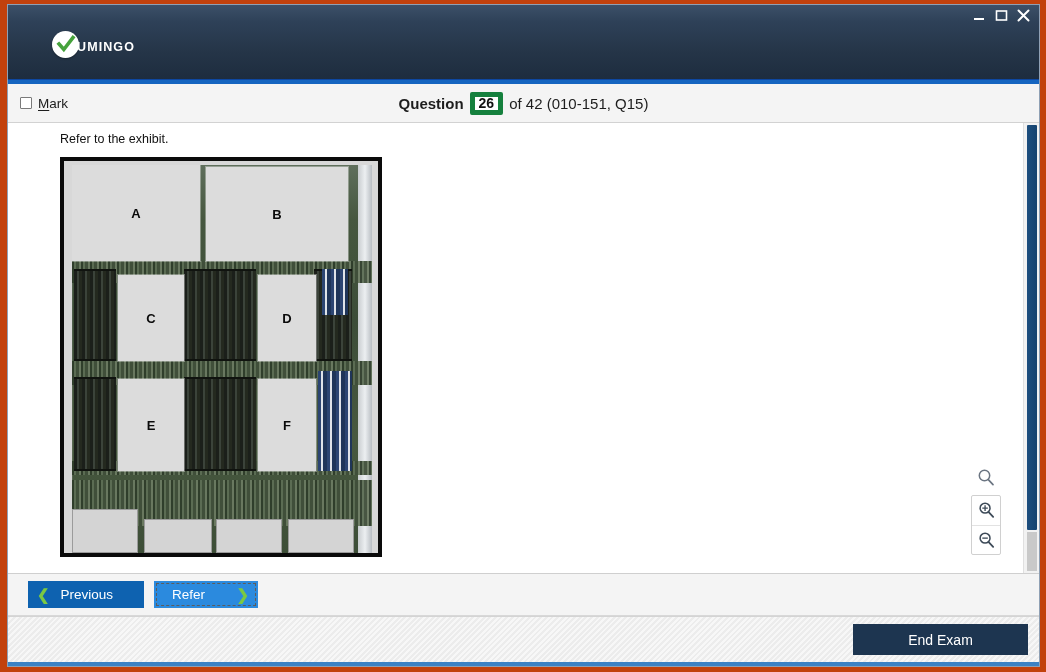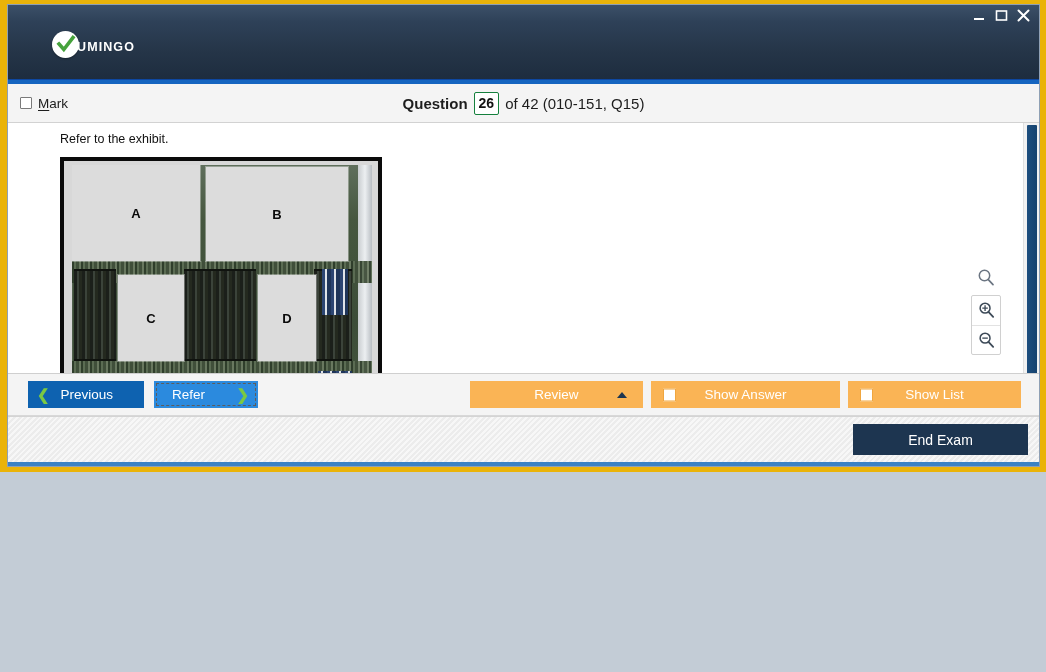--- a/index.html
+++ b/index.html
@@ -7,22 +7,22 @@
     width: 1046px; height: 672px;
     font-family: "Liberation Sans", sans-serif;
     background: #c3ccd6;
     overflow: hidden;
   }
 
   
   #app-window {
     position: absolute;
     left: 0; top: 0;
-    width: 1046px; height: 472px;
-    background: #eab308;
+    width: 1046px; height: 672px;
+    background: #c2410c;
     padding: 4px 6px 5px 7px;
     display: flex;
     flex-direction: column;
   }
   #window-inner {
     flex: 1;
     display: flex;
     flex-direction: column;
     background: #f3f3f3;
     border: 1px solid #8fa0b4;
@@ -130,21 +130,21 @@
     gap: 6px;
     font-size: 15px;
     color: #1d1d1d;
     pointer-events: none;
   }
   #question-indicator > * { pointer-events: auto; }
   #question-word { font-weight: bold; }
   #question-number-box {
     min-width: 25px;
     height: 23px;
-    border: 1px solid #15803d;
+    border: 5px solid #15803d;
     background: #ffffff;
     border-radius: 2px;
     display: flex; align-items: center; justify-content: center;
     font-size: 14px;
     font-weight: bold;
     color: #111;
     padding: 0 4px;
     box-shadow: inset 0 0 0 1px #ffffff;
   }
   #question-of { color: #1d1d1d; }
@@ -534,36 +534,20 @@
       <button class="nav-btn" id="btn-previous">
         <span class="chev">❮</span>
         <span>Previous</span>
       </button>
 
       <button class="nav-btn" id="btn-next">
         <span>Refer</span>
         <span class="chev">❯</span>
       </button>
 
-      <div id="right-nav-group">
-        <button class="orange-btn" id="btn-review">
-          <span>Review</span>
-          <span id="review-caret"></span>
-        </button>
-
-        <button class="orange-btn" id="btn-show-answer">
-          <span class="obox"></span>
-          <span>Show Answer</span>
-        </button>
-
-        <button class="orange-btn" id="btn-show-list">
-          <span class="obox"></span>
-          <span>Show List</span>
-        </button>
-      </div>
     </div>
 
     <div id="footer-bar">
       <button class="dark-btn" id="btn-end-exam">
         <span>End Exam</span>
       </button>
     </div>
 
   </div>
 </div>

